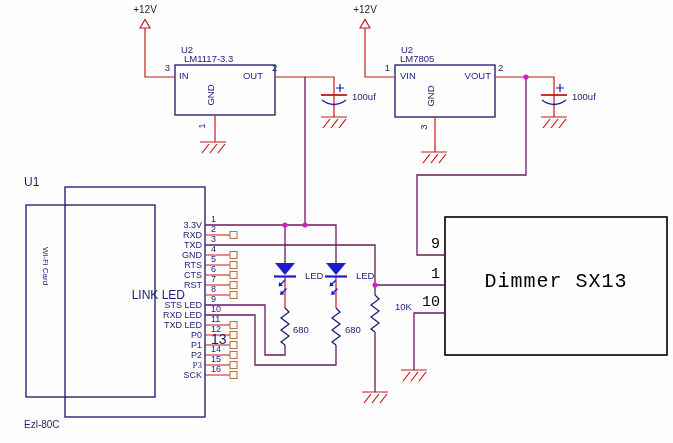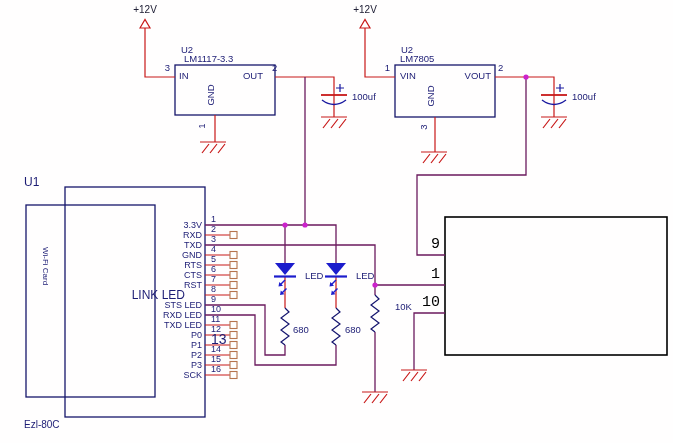--- a/index.html
+++ b/index.html
@@ -167,29 +167,30 @@
       <div class="t" style="right: 471px; top: 310px; font-size: 9px; line-height: 10px; text-align: right;">RXD LED</div>
       <div class="t" style="left: 211px; top: 305px; font-size: 9px; line-height: 9px;">10</div>
       <div class="t" style="right: 471px; top: 320px; font-size: 9px; line-height: 10px; text-align: right;">TXD LED</div>
       <div class="t" style="left: 211px; top: 315px; font-size: 9px; line-height: 9px;">11</div>
       <div class="t" style="right: 471px; top: 330px; font-size: 9px; line-height: 10px; text-align: right;">P0</div>
       <div class="t" style="left: 211px; top: 325px; font-size: 9px; line-height: 9px;">12</div>
       <div class="t" style="right: 471px; top: 340px; font-size: 9px; line-height: 10px; text-align: left;">P1</div>
       <div class="t" style="left: 211px; top: 335px; font-size: 14px; line-height: 9px;">13</div>
       <div class="t" style="right: 471px; top: 350px; font-size: 9px; line-height: 10px; text-align: right;">P2</div>
       <div class="t" style="left: 211px; top: 345px; font-size: 9px; line-height: 9px;">14</div>
-      <div class="t" style="right: 471px; top: 360px; font-size: 9px; line-height: 10px; text-align: right;">P3</div>
+      <div class="t" style="right: 471px; top: 360px; font-size: 9px; line-height: 10px; text-align: right; font-family: Liberation Serif, serif;">P3</div>
       <div class="t" style="left: 211px; top: 355px; font-size: 9px; line-height: 9px;">15</div>
       <div class="t" style="right: 471px; top: 370px; font-size: 9px; line-height: 10px; text-align: right;">SCK</div>
       <div class="t" style="left: 211px; top: 365px; font-size: 9px; line-height: 9px;">16</div>
     </div>
 
   <div class="t" style="left:305px;top:271px;">LED</div>
   <div class="t" style="left:356px;top:271px;">LED</div>
   <div class="t" style="left:293px;top:325px;">680</div>
   <div class="t" style="left:345px;top:325px;">680</div>
   <div class="t" style="left:395px;top:302px;">10K</div>
 
+  <div class="t mono" style="left:445px;top:271px;width:222px;text-align:center;font-size:20px;line-height:22px;letter-spacing:1px;">Dimmer SX13</div>
   <div class="t mono" style="right:233px;top:237px;font-size:15px;line-height:15px;">9</div>
   <div class="t mono" style="right:233px;top:267px;font-size:15px;line-height:15px;">1</div>
   <div class="t mono" style="right:233px;top:295px;font-size:15px;line-height:15px;">10</div>
 
 </div>
 
 </body></html>

